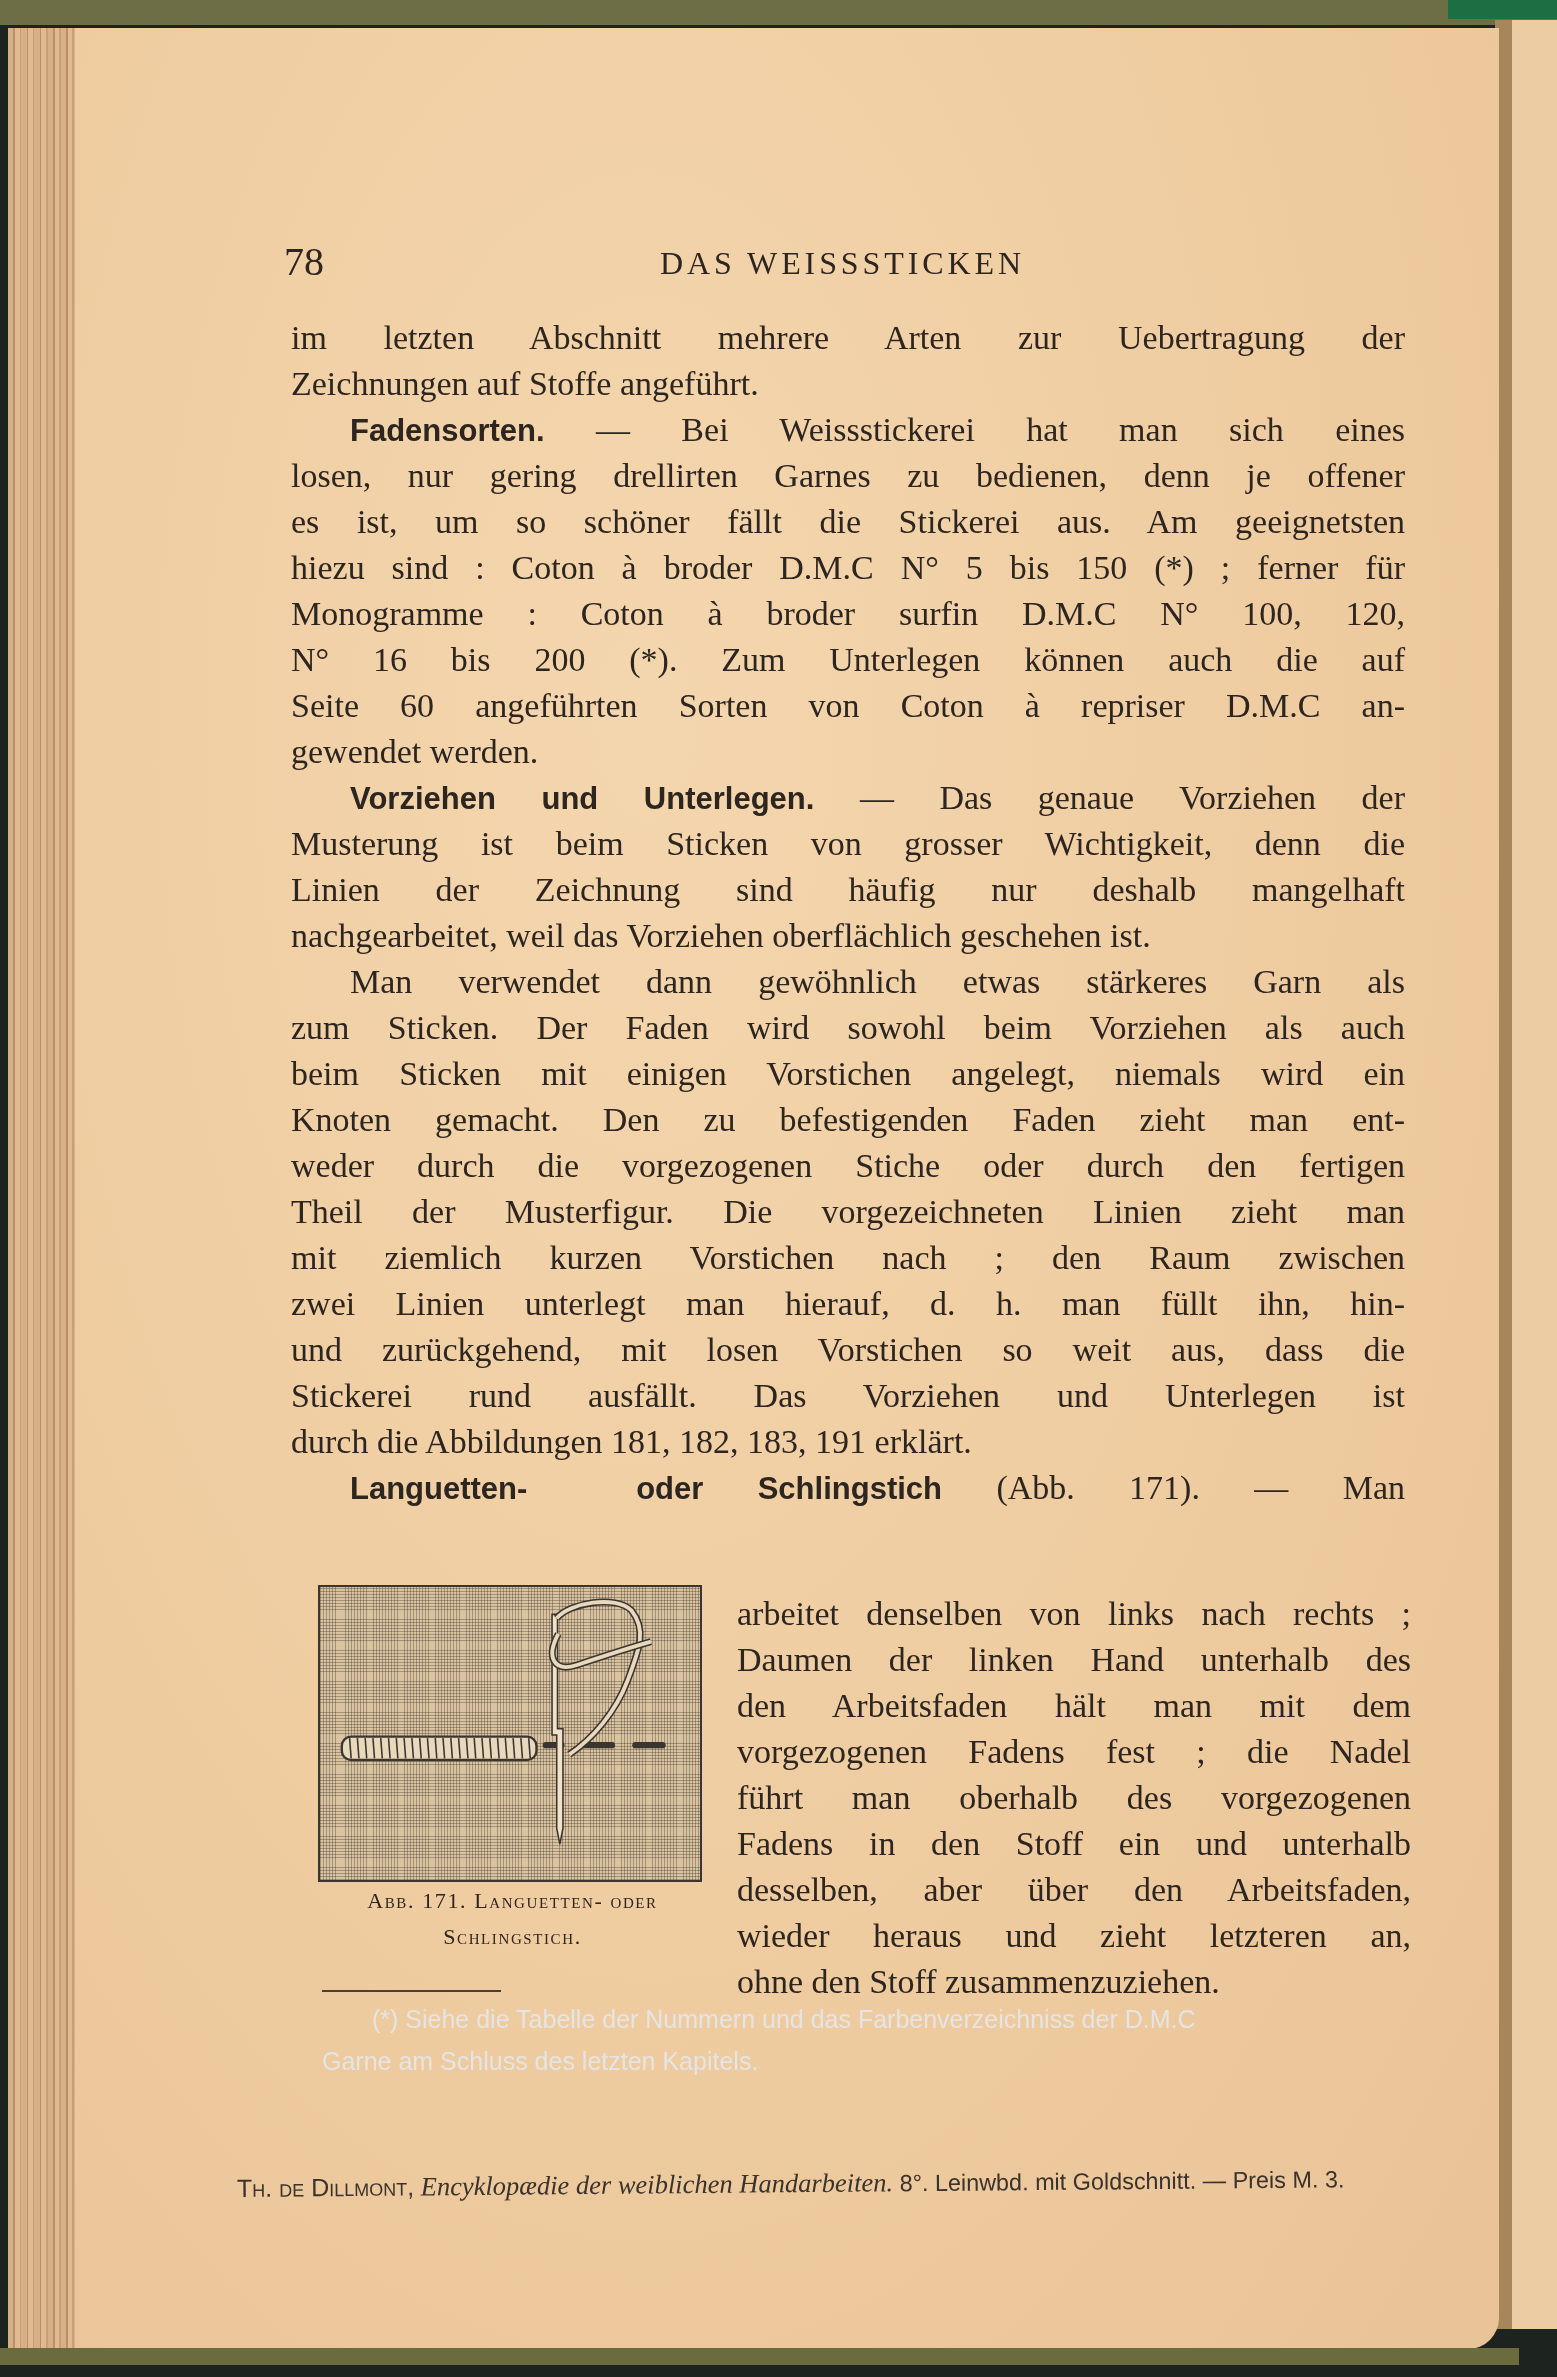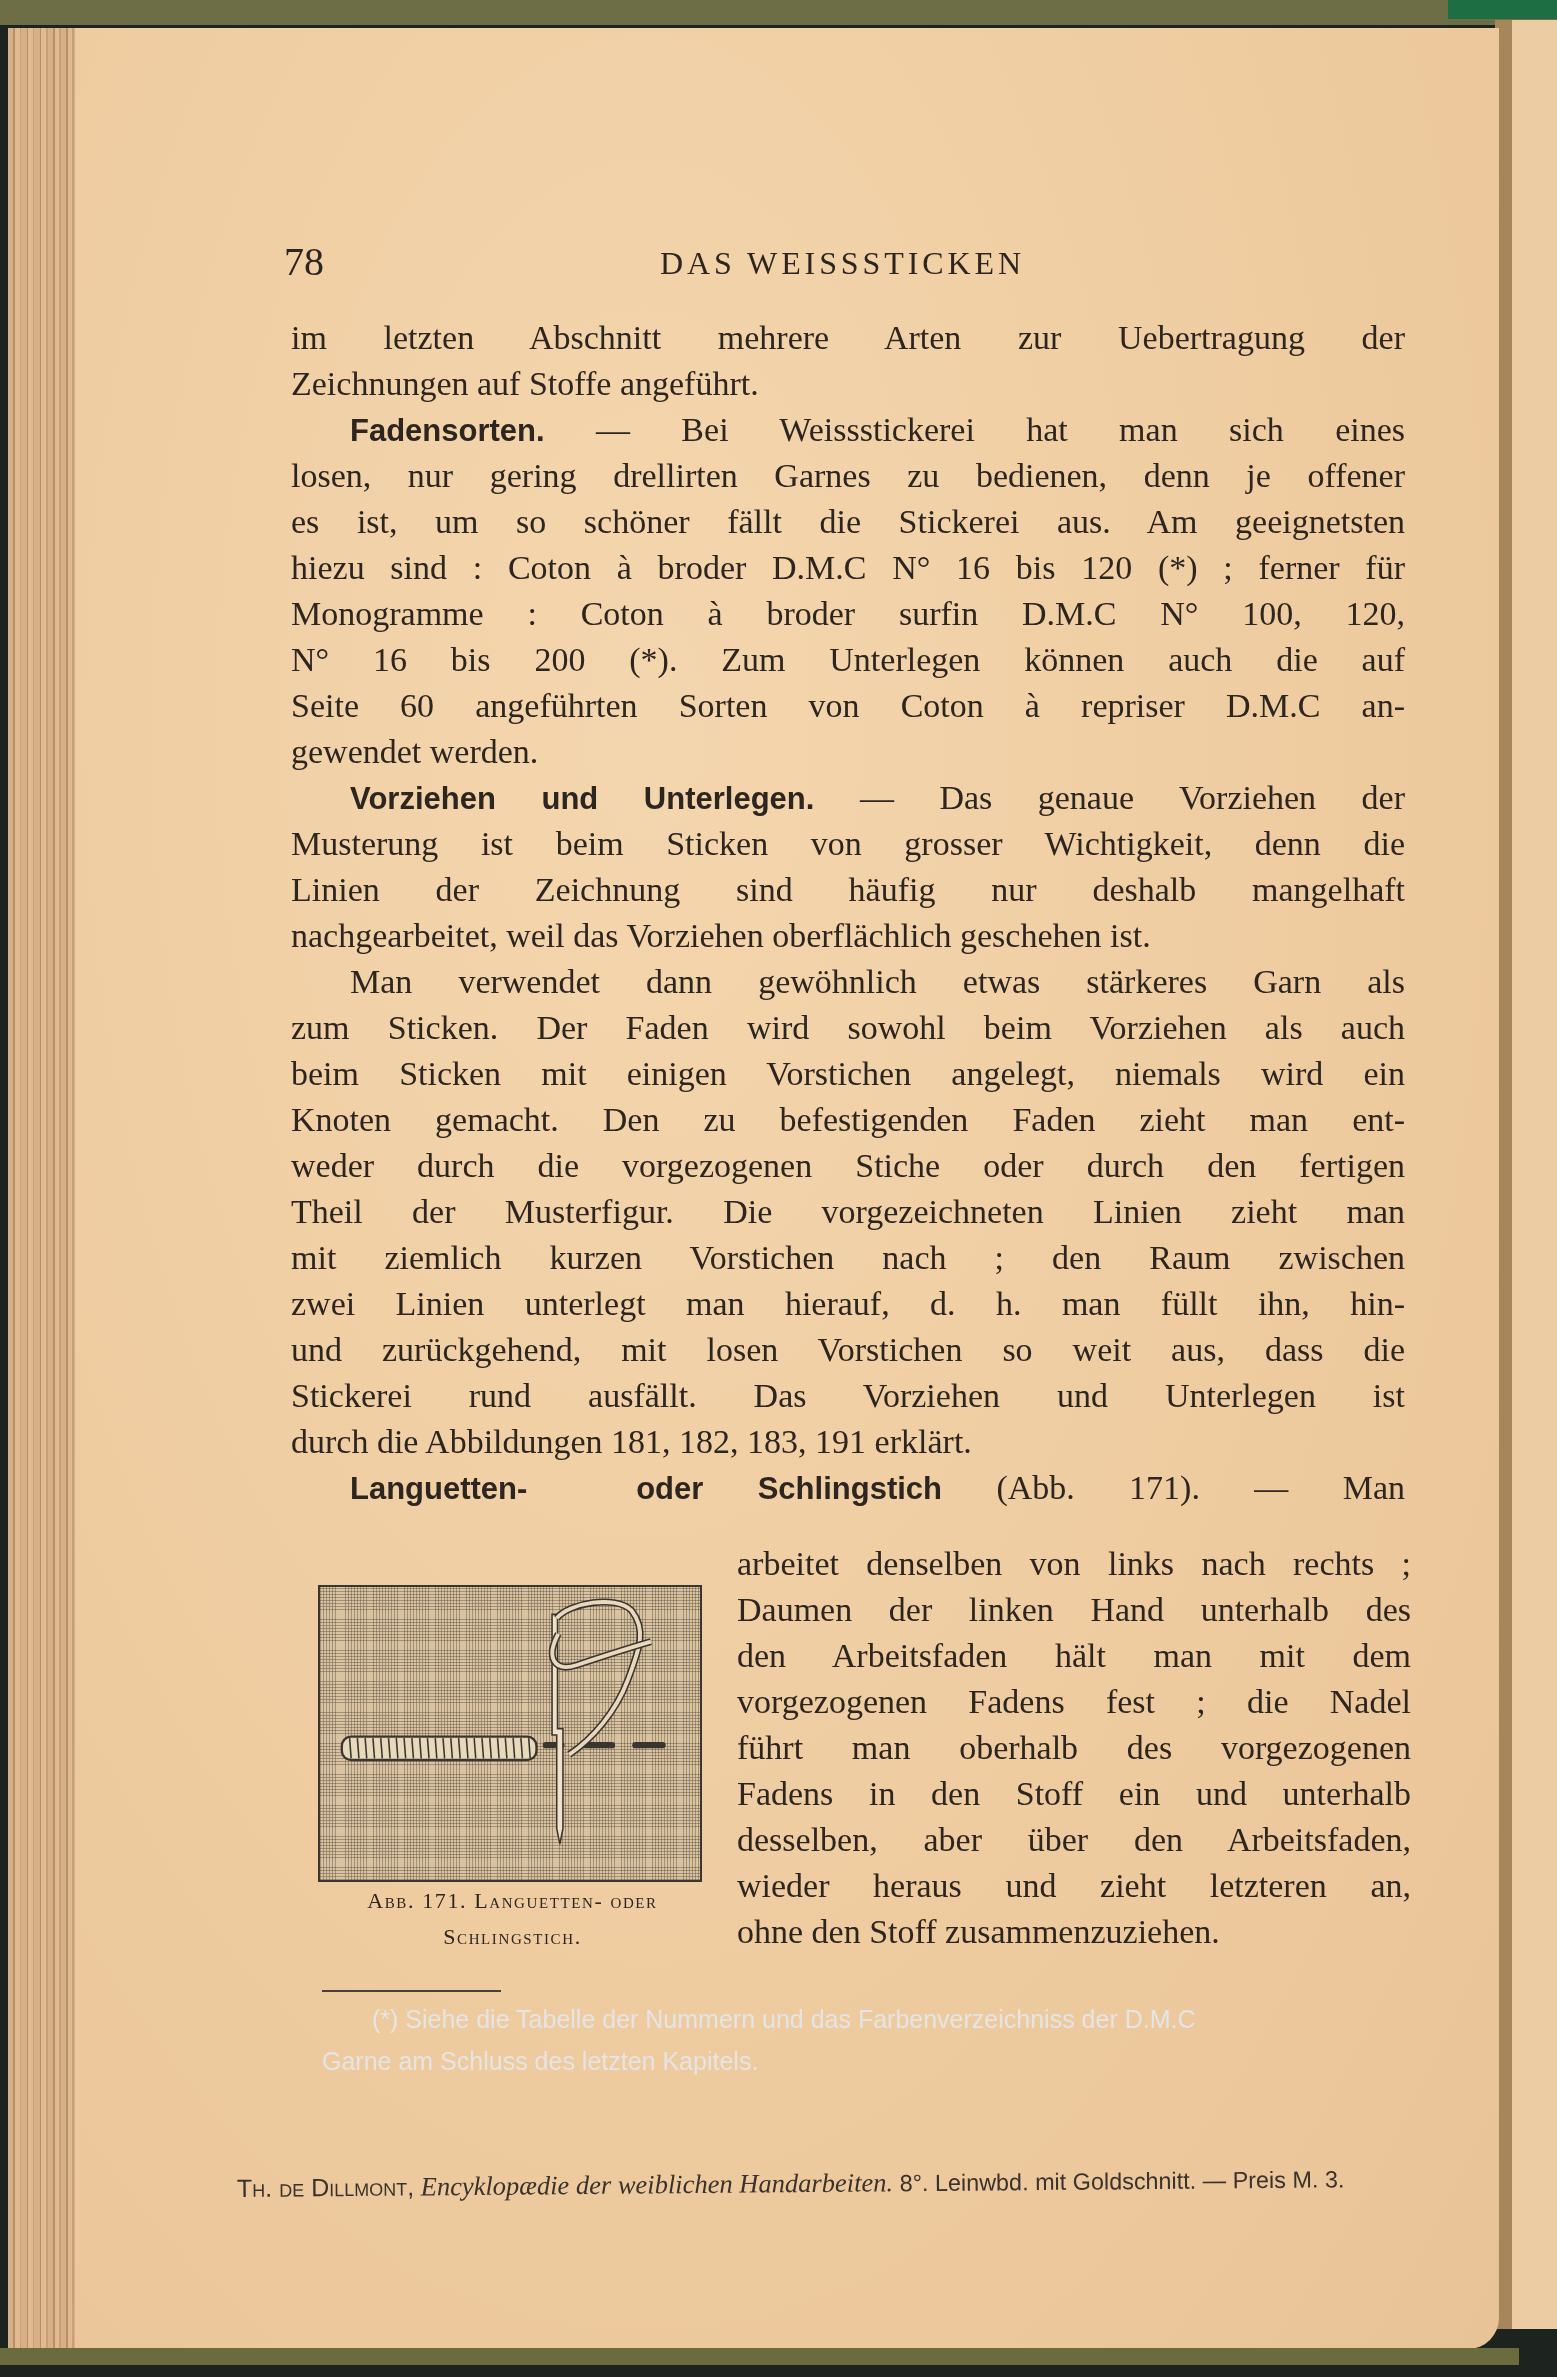--- a/index.html
+++ b/index.html
@@ -69,21 +69,21 @@
 <div class="header-pagenum">78</div>
 <div class="header-title">DAS WEISSSTICKEN</div>
 
 <div class="body-text" style="top:315px;">
   <span class="line">im letzten Abschnitt mehrere Arten zur Uebertragung der</span>
   <span class="line last">Zeichnungen auf Stoffe angeführt.</span>
 
   <span class="line indent"><span class="head">Fadensorten.</span> <span>— Bei Weissstickerei hat man sich eines</span></span>
   <span class="line">losen, nur gering drellirten Garnes zu bedienen, denn je offener</span>
   <span class="line">es ist, um so schöner fällt die Stickerei aus.  Am geeignetsten</span>
-  <span class="line">hiezu sind : Coton à broder D.M.C N° 16 bis 120 (*) ; ferner für</span>
+  <span class="line">hiezu sind : Coton à broder D.M.C N° 5 bis 150 (*) ; ferner für</span>
   <span class="line">Monogramme : Coton à broder surfin D.M.C N° 100, 120,</span>
   <span class="line">N° 16 bis 200 (*). Zum Unterlegen können auch die auf</span>
   <span class="line">Seite 60 angeführten Sorten von Coton à repriser D.M.C an-</span>
   <span class="line last">gewendet werden.</span>
 
   <span class="line indent"><span class="head">Vorziehen und Unterlegen.</span> <span>— Das genaue Vorziehen der</span></span>
   <span class="line">Musterung ist beim Sticken von grosser Wichtigkeit, denn die</span>
   <span class="line">Linien der Zeichnung sind häufig nur deshalb mangelhaft</span>
   <span class="line last">nachgearbeitet, weil das Vorziehen oberflächlich geschehen ist.</span>
 
@@ -95,21 +95,21 @@
   <span class="line">Theil der Musterfigur.  Die vorgezeichneten Linien zieht man</span>
   <span class="line">mit ziemlich kurzen Vorstichen nach ; den Raum zwischen</span>
   <span class="line">zwei Linien unterlegt man hierauf, d. h. man füllt ihn, hin-</span>
   <span class="line">und zurückgehend, mit losen Vorstichen so weit aus, dass die</span>
   <span class="line">Stickerei rund ausfällt. Das Vorziehen und Unterlegen ist</span>
   <span class="line last">durch die Abbildungen 181, 182, 183, 191 erklärt.</span>
 
   <span class="line indent"><span class="head">Languetten-</span>&nbsp;&nbsp;<span class="head">oder</span> <span class="head">Schlingstich</span> <span>(Abb. 171). — Man</span></span>
 </div>
 
-<div class="col-right" style="top:1540px;">
+<div class="col-right" style="top:1590px;">
   <span class="line">arbeitet denselben von links nach rechts ;</span>
   <span class="line">Daumen der linken Hand unterhalb des</span>
   <span class="line">den Arbeitsfaden hält man mit dem</span>
   <span class="line">vorgezogenen Fadens fest ; die Nadel</span>
   <span class="line">führt man oberhalb des vorgezogenen</span>
   <span class="line">Fadens in den Stoff ein und unterhalb</span>
   <span class="line">desselben, aber über den Arbeitsfaden,</span>
   <span class="line">wieder heraus und zieht letzteren an,</span>
   <span class="line last">ohne den Stoff zusammenzuziehen.</span>
 </div>

